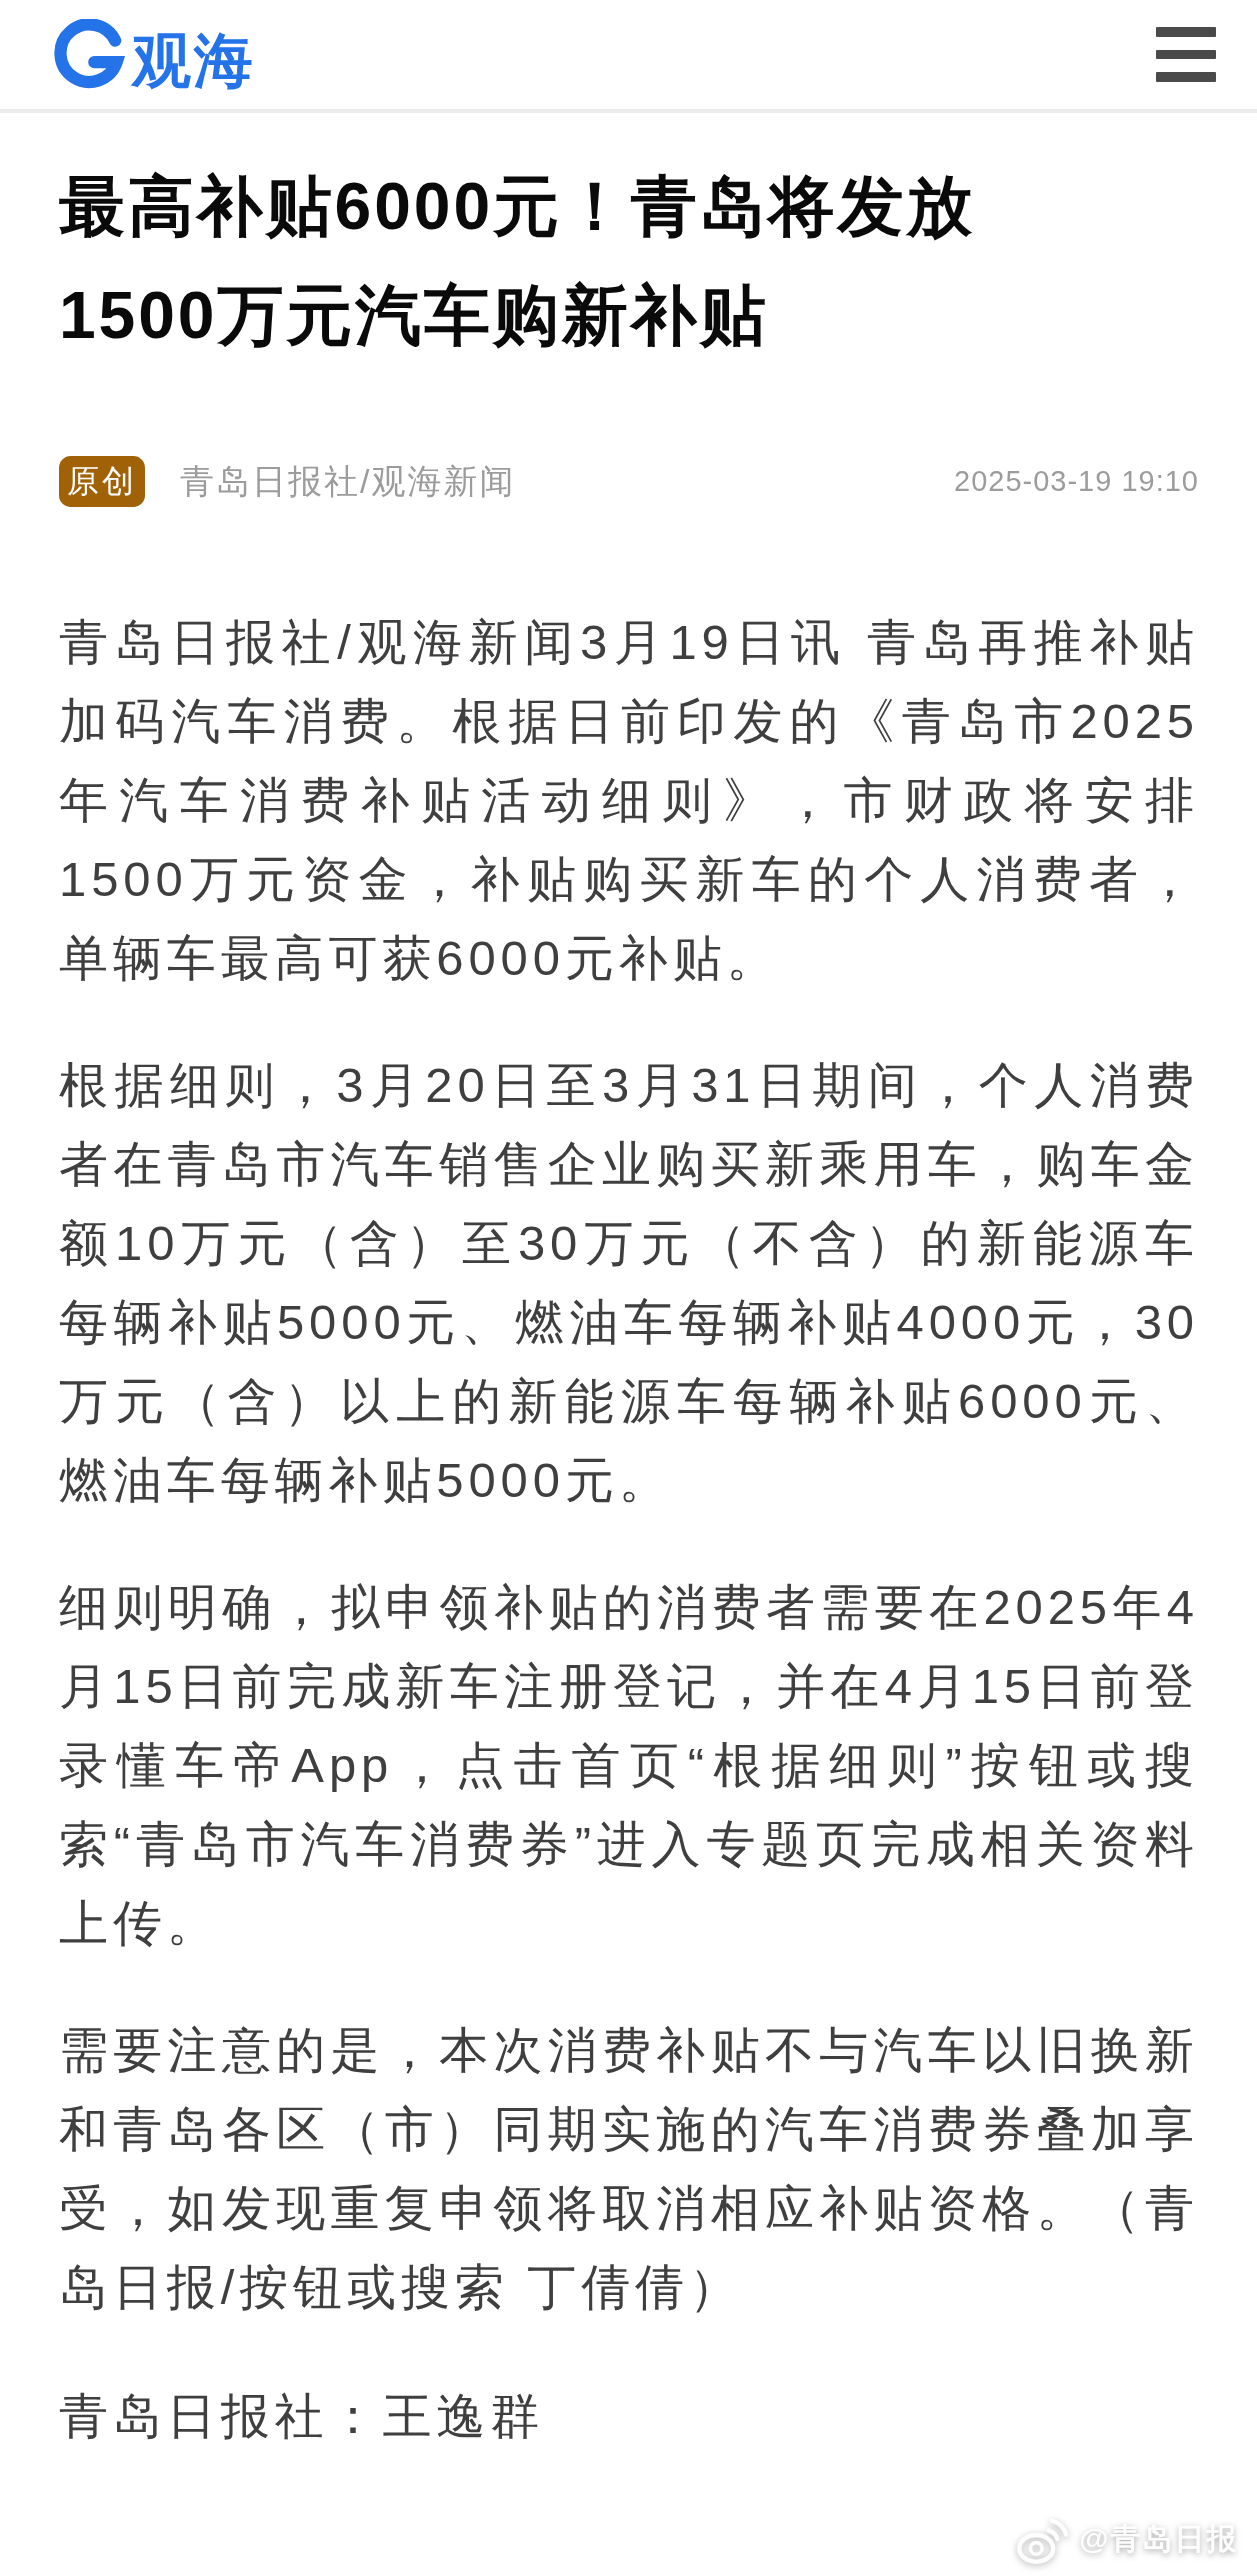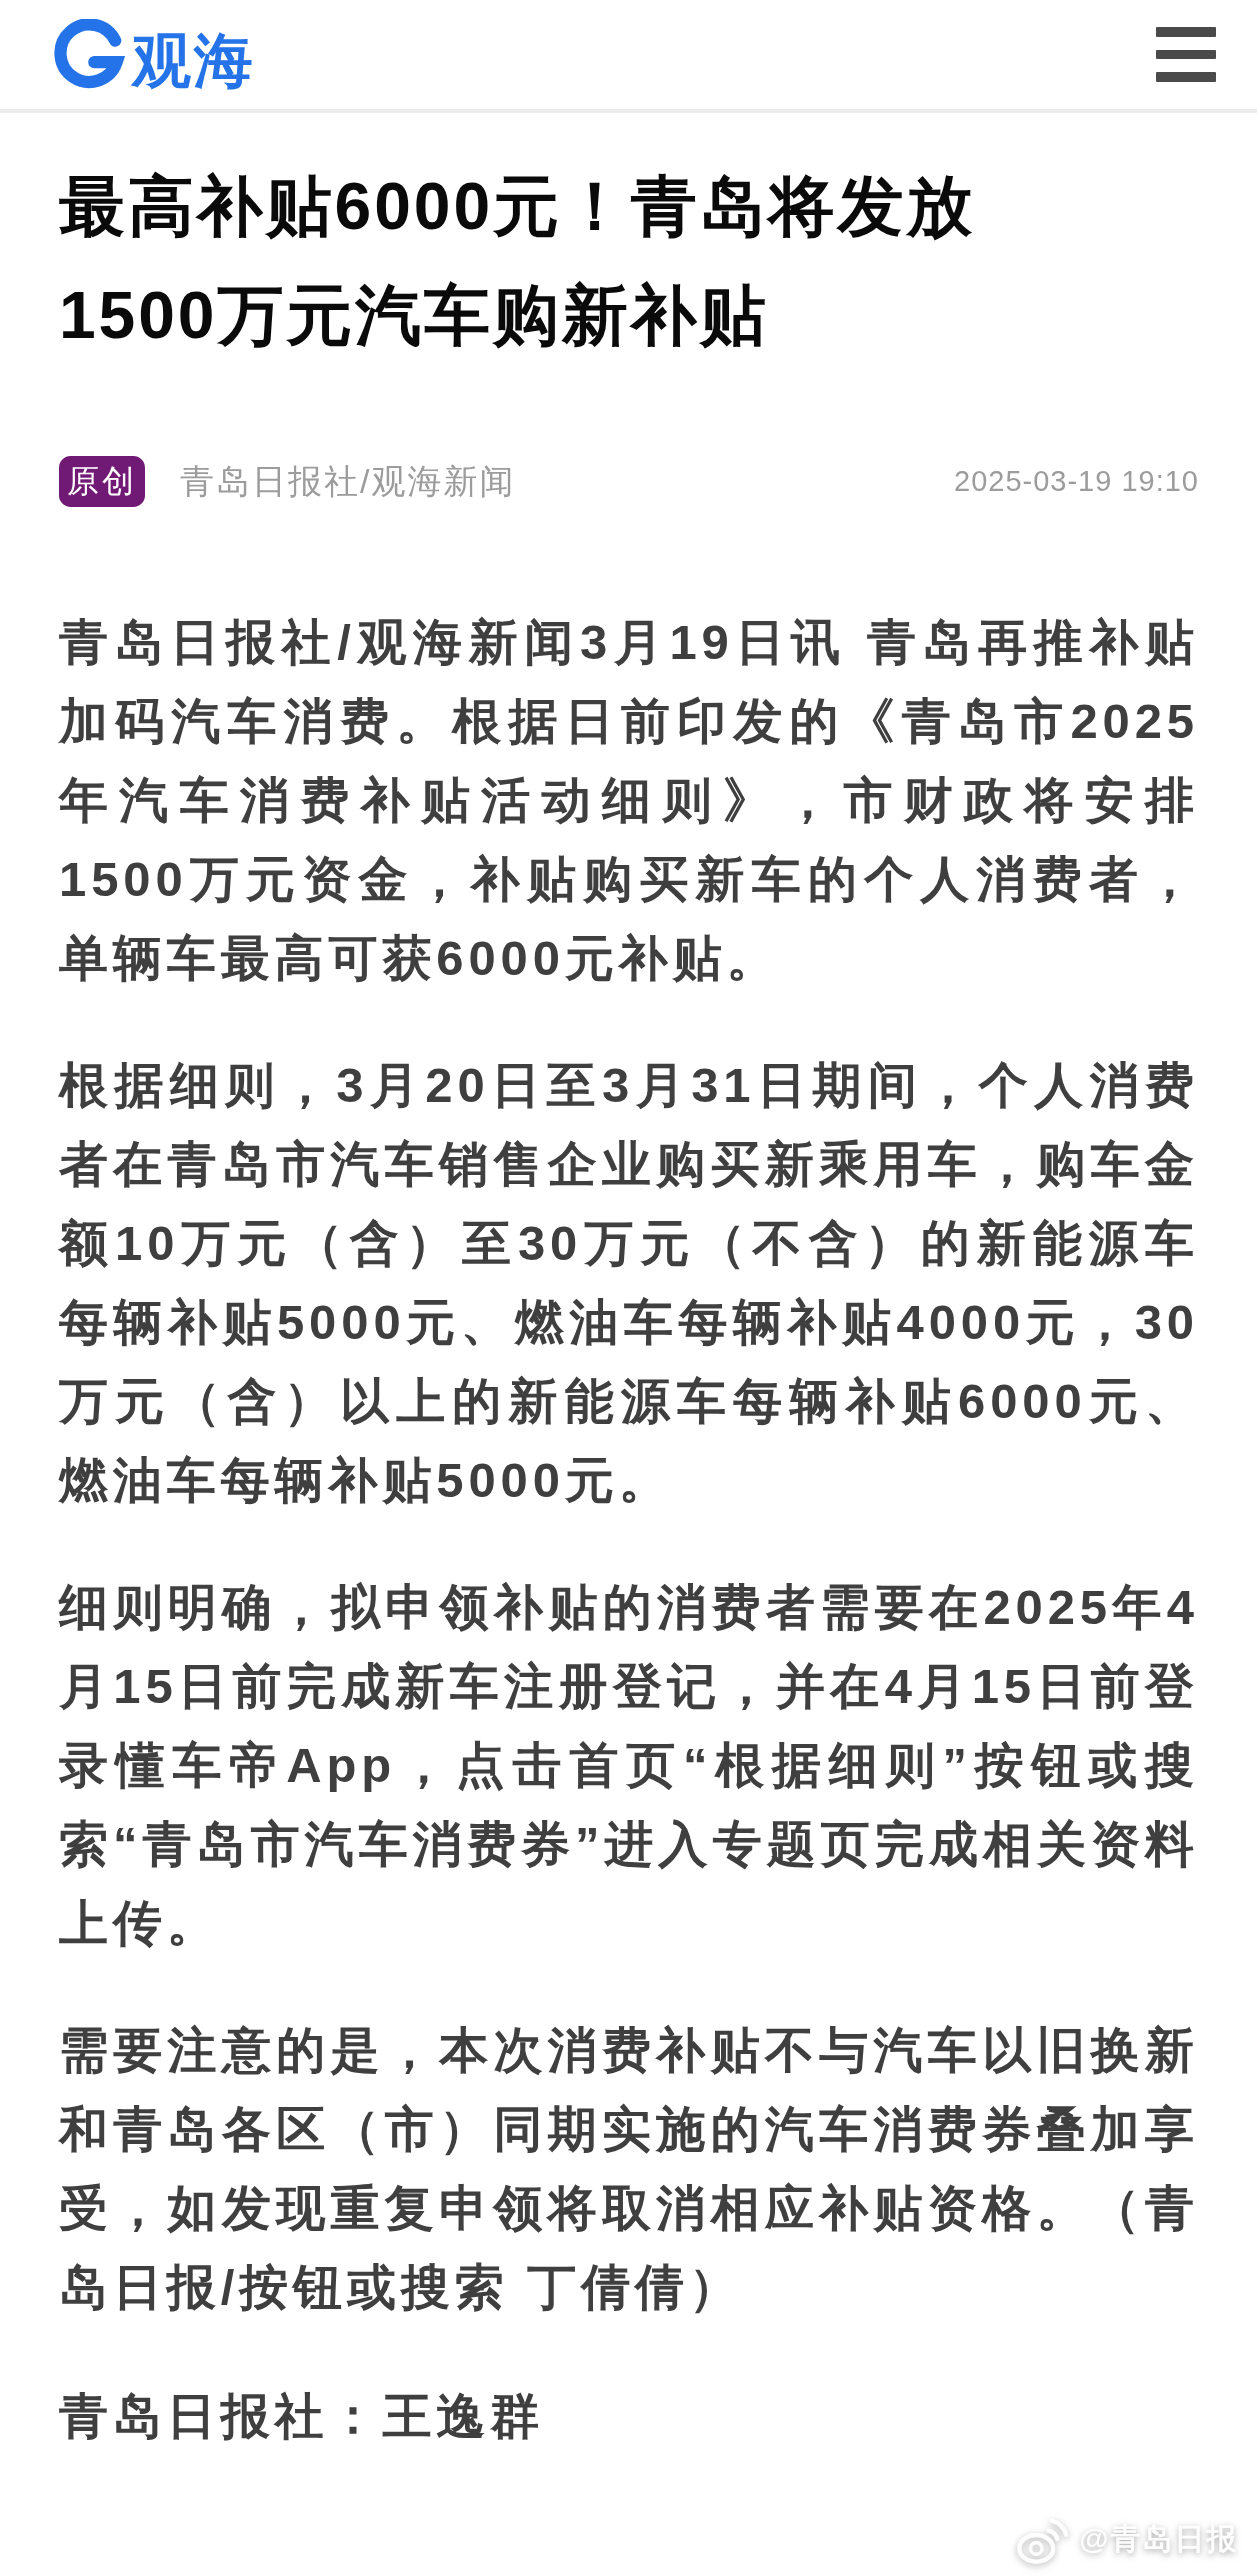--- a/index.html
+++ b/index.html
@@ -33,37 +33,36 @@
   .title {
     margin:39px 0 0;
     max-width:1063px;
     font-size:66px; font-weight:700;
     line-height:109px; letter-spacing:2.9px;
     color:#0a0a0a;
   }
   .byline { margin-top:86px; display:flex; align-items:center; }
   .origin-badge {
     width:86px; height:51px;
-    background:#701a75; color:#ffffff;
+    background:#a16207; color:#ffffff;
     border-radius:11.7px;
     display:flex; align-items:center; justify-content:center;
     font-size:32px; letter-spacing:2.9px;
     flex:0 0 auto;
   }
   .source { margin-left:35px; font-size:34px; color:#9c9c9c; letter-spacing:2px; }
   .datetime { margin-left:auto; font-size:29px; color:#9c9c9c; letter-spacing:1px; }
 
   .bodytext { margin-top:96px; }
   .bodytext p {
     margin:0 0 48px 0;
     font-size:49px; line-height:79px;
     letter-spacing:4.9px;
     color:#3f3f3f;
     text-align:justify;
-    font-weight:bold;
   }
   .editor-line {
     margin:0; padding-top:2px;
     font-size:49px; line-height:79px; letter-spacing:4.9px;
     color:#3f3f3f;
     text-align:right;
   }
 
   
   .watermark {

